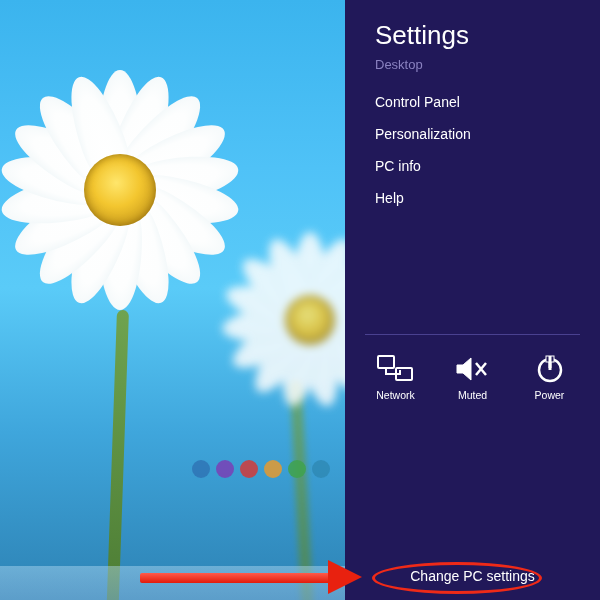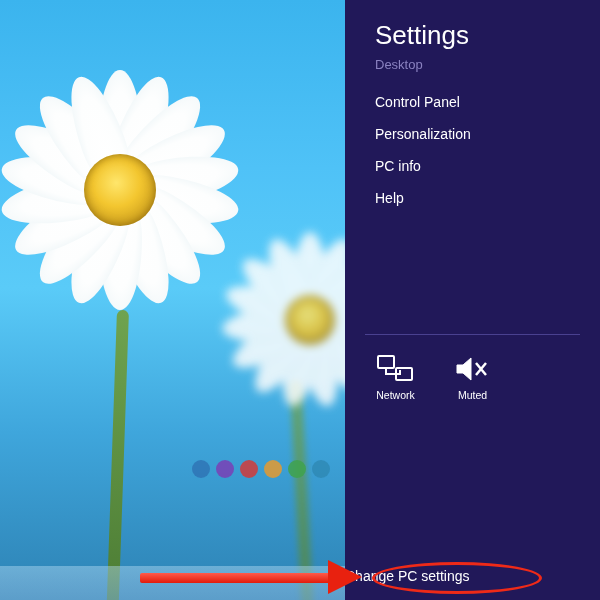--- a/index.html
+++ b/index.html
@@ -72,21 +72,21 @@
   }
   .grid {
     display: grid; grid-template-columns: repeat(3, 1fr);
     gap: 10px 0; padding: 18px 12px 0 12px; text-align: center;
   }
   .gcell { display:flex; flex-direction:column; align-items:center; gap:4px; cursor:pointer; }
   .gicon { width: 40px; height: 32px; display:flex; align-items:center; justify-content:center; }
   .gicon svg { fill:#fff; stroke:#fff; }
   .glabel { font-size: 10.5px; color:#fff; }
   .change-link {
-    position:absolute; bottom: 16px; left: 0; right: 0; 
+    position:absolute; bottom: 16px; left: 0; right: 0; text-align:center;
     font-size: 14px; color:#fff; cursor:pointer;
   }
   
   .arrow {
     position:absolute; left: 140px; bottom: 10px; width: 260px; height: 28px;
     pointer-events:none;
   }
   .arrow-line {
     position:absolute; left:0; top:11px; width:190px; height:10px;
     background: linear-gradient(180deg,#ff5a4a,#e21b0a);
@@ -196,20 +196,31 @@
           <svg viewBox="0 0 40 32" width="40" height="32">
             <path d="M4 12 h6 l8 -7 v22 l-8 -7 h-6 z" fill="#fff"></path>
             <path d="M23 10 l10 12 M33 10 l-10 12" stroke="#fff" stroke-width="2.5"></path>
           </svg>
         </div>
         <div class="glabel">Muted</div>
       </div>
 
 
 
+      <div class="gcell">
+        <div class="gicon">
+          <svg viewBox="0 0 40 32" width="40" height="32">
+            <circle cx="20" cy="17" r="11" fill="none" stroke="#fff" stroke-width="2.5"></circle>
+            <line x1="20" y1="4" x2="20" y2="17" stroke="#fff" stroke-width="3"></line>
+            <rect x="16" y="3" width="8" height="6" fill="#211859"></rect>
+            <line x1="20" y1="3" x2="20" y2="15" stroke="#fff" stroke-width="3"></line>
+          </svg>
+        </div>
+        <div class="glabel">Power</div>
+      </div>
 
     </div>
 
     <div class="change-link">Change PC settings</div>
   </div>
 
   <div class="arrow">
     <div class="arrow-line"></div>
     <div class="arrow-head"></div>
   </div>

